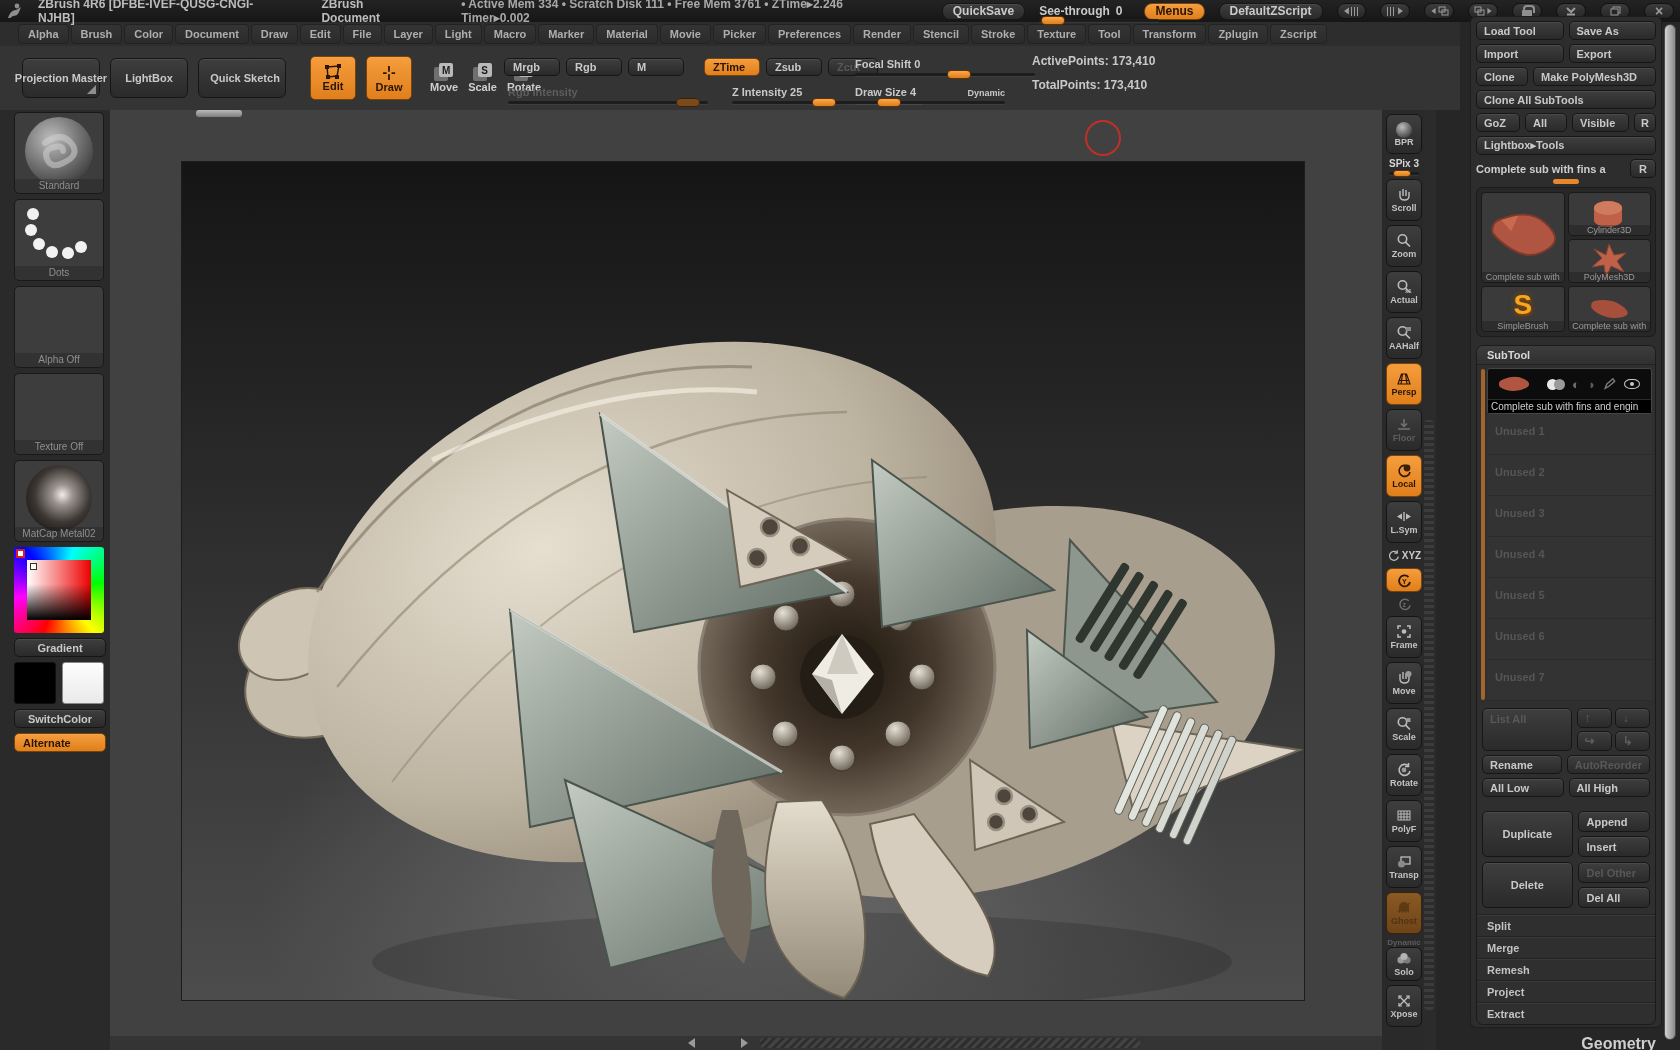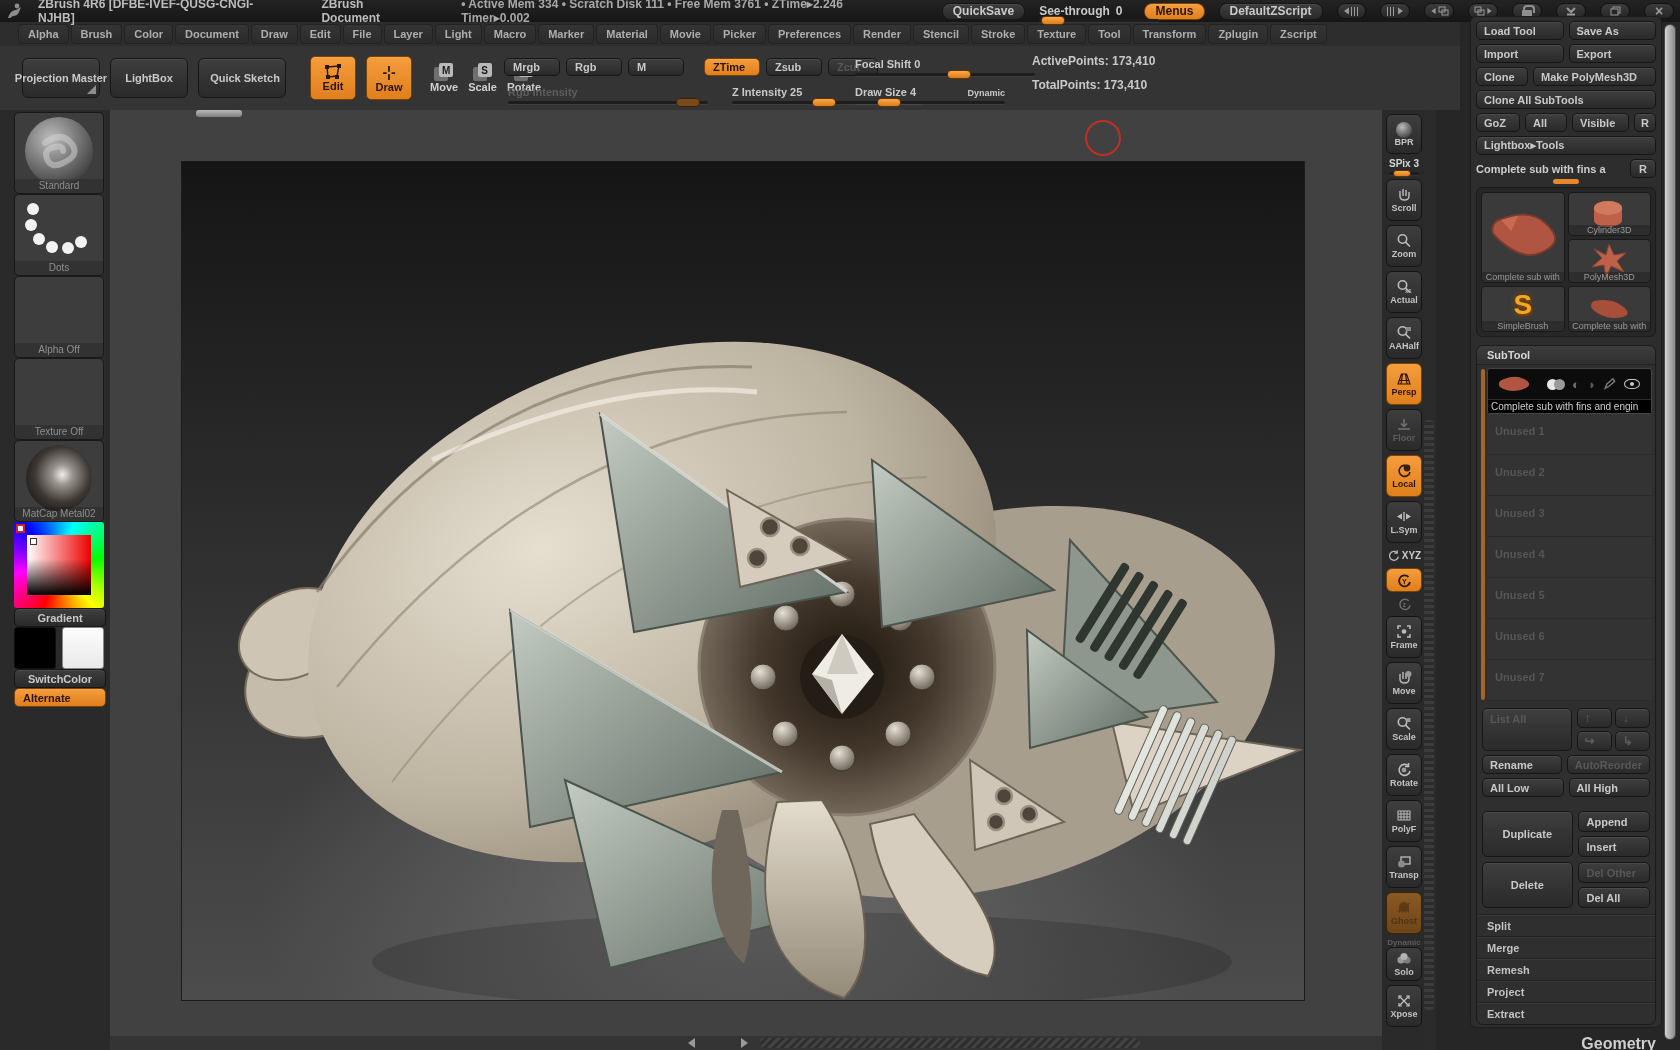--- a/index.html
+++ b/index.html
@@ -43,21 +43,21 @@
   .big-btn { position:relative; height:40px; border-radius:6px; }
   .tool-toggle { width:46px; height:44px; flex-direction:column; gap:1px; padding:3px 2px; }
   .badge { position:relative; width:20px; height:18px; }
   .badge .bk { position:absolute; left:0; top:4px; width:14px; height:14px; background:#6f6f6f; border-radius:2px; }
   .badge .ft { position:absolute; left:5px; top:0; width:14px; height:14px; background:#b9b9b9; border-radius:2px; color:#1a1a1a; font-size:10px; font-weight:bold; display:flex; align-items:center; justify-content:center; }
   .mode-lab { font-size:11px; font-weight:bold; color:#cfcfcf; text-align:center; }
   .shelf-slider { display:flex; flex-direction:column; gap:3px; width:150px; }
 
   
   .leftcol { position:absolute; left:0; top:46px; width:110px; bottom:0; background:#2a2a2a; }
-  .leftshelf { position:absolute; left:14px; top:112px; width:92px; display:flex; flex-direction:column; z-index:20; }
+  .leftshelf { position:absolute; left:14px; top:112px; width:92px; display:flex; flex-direction:column; gap:5px; z-index:20; }
   .thumb-box { position:relative; width:90px; height:82px; background:#3d3d3d; border:1px solid #191919; border-radius:5px; overflow:hidden; }
   .thumb-box .tb-label { position:absolute; left:0; right:0; bottom:0; padding:1px 0 2px; text-align:center; color:#8f8f8f; font-size:10px; background:rgba(20,20,20,.25); }
   .picker { position:relative; width:90px; height:86px; border-radius:3px;
             background:conic-gradient(from 200deg, #f00,#f0f,#00f,#0ff,#0f0,#ff0,#f00); }
   .sat { position:absolute; left:13px; top:13px; right:13px; bottom:13px;
          background:linear-gradient(to top, #000 0%, rgba(0,0,0,0) 60%), linear-gradient(to right,#fff,#e00); }
   .sel-sq { position:absolute; width:9px; height:9px; background:#fff; border:2px solid #c22; }
   .sel-sq2 { position:absolute; width:7px; height:7px; background:#fff; border:1px solid #333; }
   .swatches { display:flex; gap:6px; }
   .swatch { width:42px; height:42px; border-radius:3px; border:1px solid #101010; }

